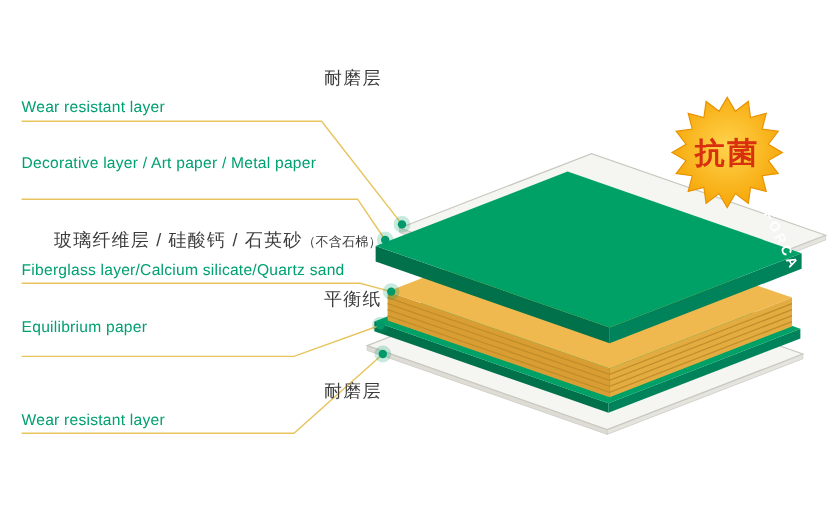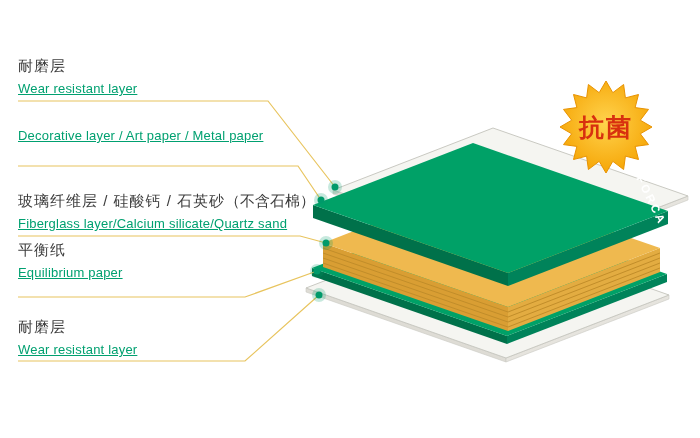--- a/index.html
+++ b/index.html
@@ -2,23 +2,23 @@
 <html><head>
 <meta charset="utf-8">
 <style>
   html,body{margin:0;padding:0;background:#ffffff;}
   .stage{
     position:relative;width:700px;height:438px;background:#ffffff;overflow:hidden;
     font-family:"Liberation Sans","DejaVu Sans",sans-serif;
   }
   .stage svg{position:absolute;left:0;top:0;}
   .label{position:absolute;left:18px;width:300px;}
-  .label .zh{font-size:15px;line-height:18px;color:#3c3c3c;letter-spacing:1px;}
-  .label .zh .note{font-size:15px;letter-spacing:0;}
-  .label .en{font-size:13px;line-height:15px;color:#00a070;margin-top:6px;letter-spacing:.2px;text-decoration:underline;}
+  .label .zh{font-size:15px;line-height:18px;color:#3c3c3c;letter-spacing:1px;text-align:right;}
+  .label .zh .note{font-size:11px;letter-spacing:0;}
+  .label .en{font-size:13px;line-height:15px;color:#00a070;margin-top:6px;letter-spacing:.2px;}
 </style>
 </head>
 <body>
 
 <div class="stage">
 
   <svg width="700" height="438" viewBox="0 0 700 438">
     <defs>
       <radialGradient id="gold" cx="50%" cy="45%" r="60%">
         <stop offset="0%" stop-color="#ffd34d"></stop>

